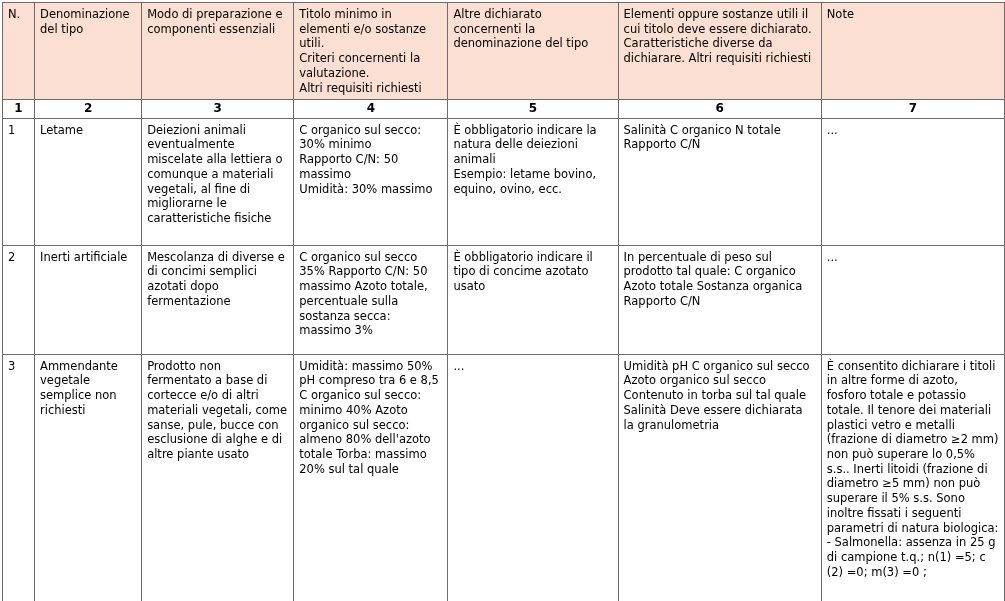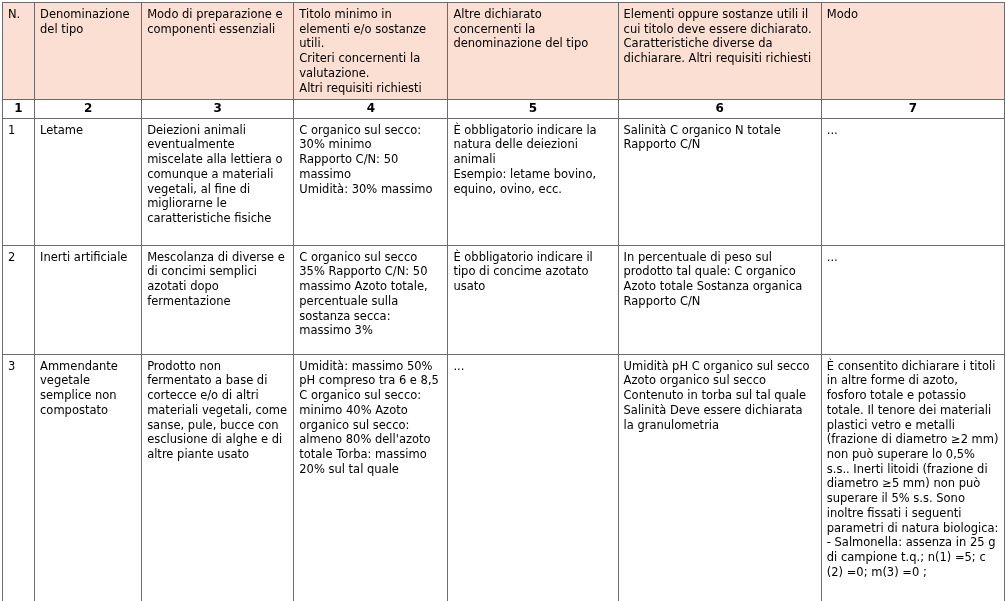--- a/index.html
+++ b/index.html
@@ -91,21 +91,21 @@
 Criteri concernenti la valutazione.
 Altri requisiti richiesti</span>
         </th>
       <th>
           <span class="cell-text">Altre dichiarato concernenti la denominazione del tipo</span>
         </th>
       <th>
           <span class="cell-text">Elementi oppure sostanze utili il cui titolo deve essere dichiarato. Caratteristiche diverse da dichiarare. Altri requisiti richiesti</span>
         </th>
       <th>
-          <span class="cell-text">Modo</span>
+          <span class="cell-text">Note</span>
         </th>
     </tr>
     <tr class="number-row">
       <th>1</th>
       <th>2</th>
       <th>3</th>
       <th>4</th>
       <th>5</th>
       <th>6</th>
       <th>7</th>
@@ -159,21 +159,21 @@
         </td>
       <td>
           <span class="cell-text">...</span>
         </td>
     </tr>
     <tr class="row-3">
       <td class="col-n">
           <span class="cell-text">3</span>
         </td>
       <td>
-          <span class="cell-text">Ammendante vegetale semplice non compostato</span>
+          <span class="cell-text">Ammendante vegetale semplice non richiesti</span>
         </td>
       <td>
           <span class="cell-text">Prodotto non fermentato a base di cortecce e/o di altri materiali vegetali, come sanse, pule, bucce con esclusione di alghe e di altre piante usato</span>
         </td>
       <td>
           <span class="cell-text">Umidità: massimo 50% pH compreso tra 6 e 8,5 C organico sul secco: minimo 40% Azoto organico sul secco: almeno 80% dell'azoto totale Torba: massimo 20% sul tal quale</span>
         </td>
       <td>
           <span class="cell-text">...</span>
         </td>

